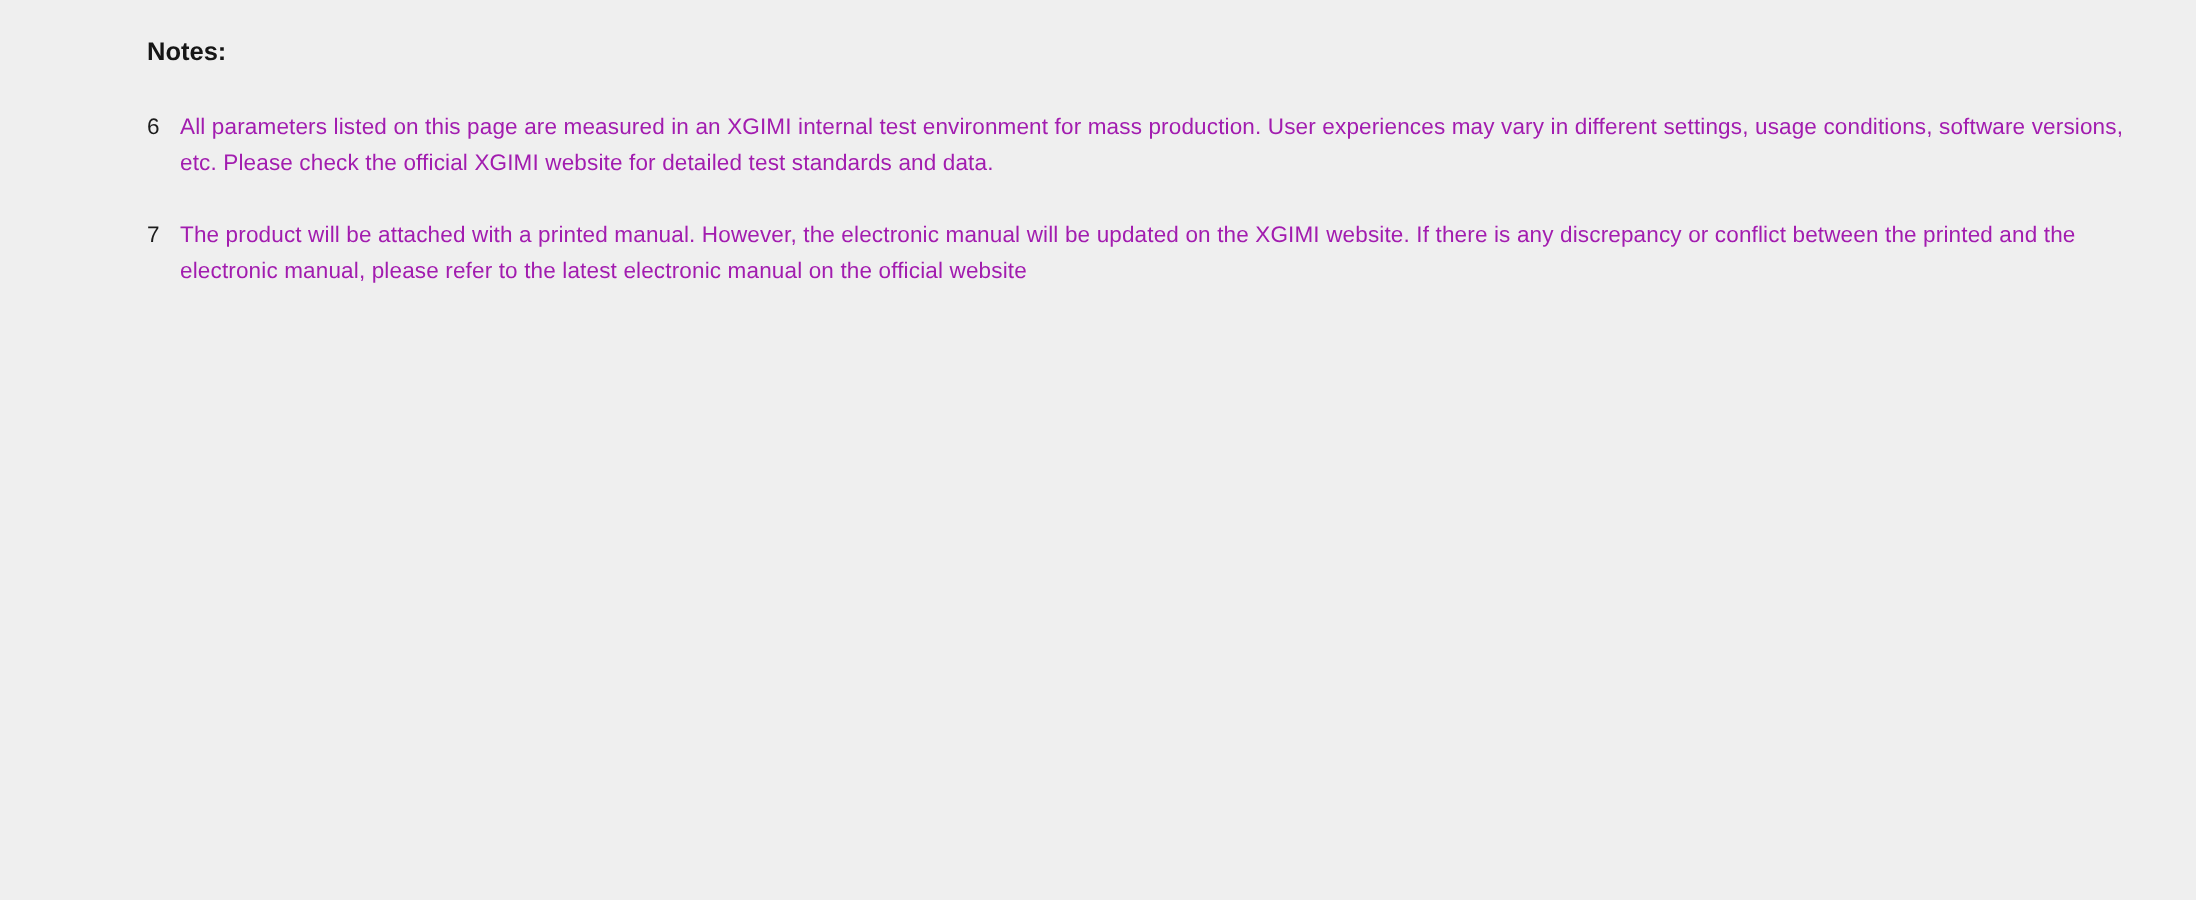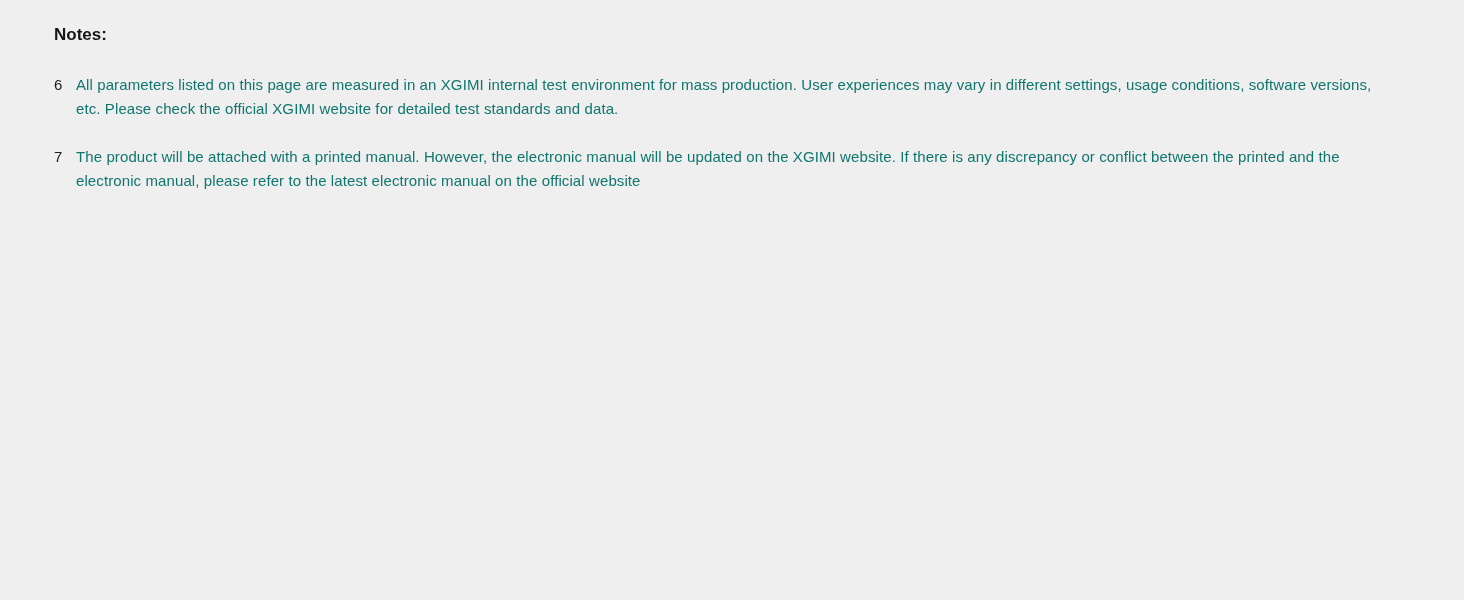--- a/index.html
+++ b/index.html
@@ -10,20 +10,21 @@
     width: 1464px;
     height: 600px;
     background: #efefef;
     font-family: "Liberation Sans", sans-serif;
     color: #1c1c1c;
     overflow: hidden;
   }
   .page {
     box-sizing: border-box;
     padding: 24px 0 0 54px;
+    margin-left: 44px;
   }
   .notes-heading {
     margin: 0 0 27px 0;
     font-size: 17px;
     line-height: 22px;
     font-weight: 600;
     color: #161616;
   }
   .notes-list {
     margin: 0;
@@ -39,21 +40,21 @@
     flex: 0 0 22px;
     width: 22px;
     font-size: 15px;
     line-height: 24px;
     color: #1c1c1c;
   }
   .note-text {
     max-width: 1320px;
     font-size: 15px;
     line-height: 24px;
-    color: #0f766e;
+    color: #a21caf;
     letter-spacing: 0.1px;
   }
 </style>
 </head>
 <body style="background: rgb(239, 239, 239);">
 
 <div class="page">
   <h2 class="notes-heading">Notes:</h2>
 
   <ul class="notes-list">

